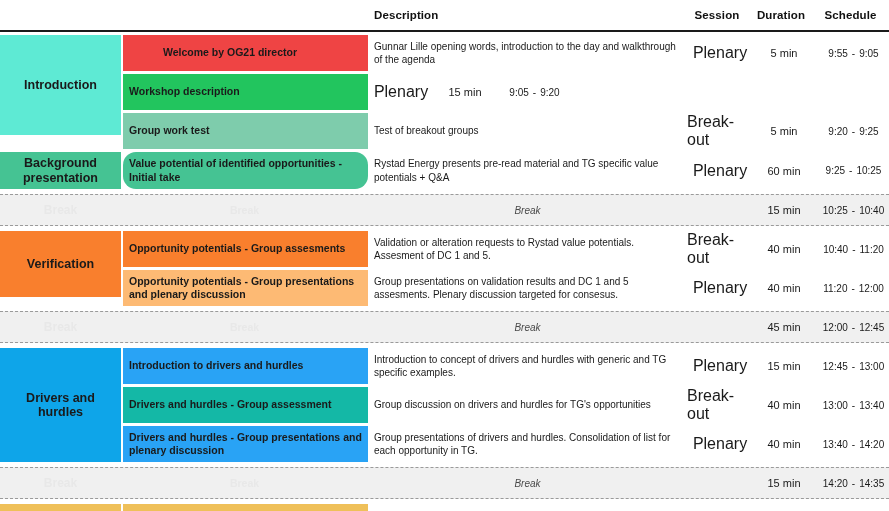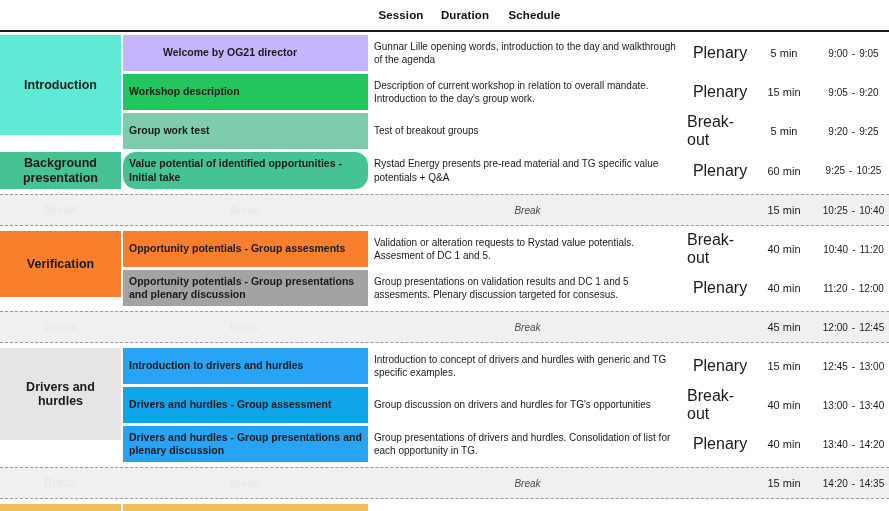--- a/index.html
+++ b/index.html
@@ -192,44 +192,44 @@
   .spacer-5 { height: 5px; }
 </style>
 </head>
 <body>
 
 <div class="agenda">
 
   <div class="header-row">
     <div class="hdr col-group"></div>
     <div class="hdr col-topic"></div>
+    <div class="hdr col-desc">Description</div>
     <div class="hdr col-session">Session</div>
     <div class="hdr col-dur">Duration</div>
     <div class="hdr col-sched">Schedule</div>
   </div>
   <div class="header-rule"></div>
 
   <div class="body-wrap" id="body-wrap">
       <div class="block">
         <div class="group-cell" style="background: #5eead4; height: 100px;">Introduction</div>
         <div class="rows-col">
           <div class="row" style="height: 36px;">
-            <div class="topic-cell" style="background: #c4b5fd; padding-left: 40px;">Welcome by OG21 director</div>
+            <div class="topic-cell" style="background: #ef4444; padding-left: 40px;">Welcome by OG21 director</div>
             <div class="desc-cell">Gunnar Lille opening words, introduction to the day and walkthrough of the agenda</div>
             <div class="session-cell">Plenary</div>
             <div class="dur-cell">5 min</div>
             <div class="sched-cell">
-              <span>9:00</span>
+              <span>9:55</span>
               <span class="sep">-</span>
               <span>9:05</span>
             </div>
           </div>
           <div class="row" style="height: 36px;">
             <div class="topic-cell" style="background: #22c55e;">Workshop description</div>
-            <div class="desc-cell">Description of current workshop in relation to overall mandate. Introduction to the day's group work.</div>
             <div class="session-cell">Plenary</div>
             <div class="dur-cell">15 min</div>
             <div class="sched-cell">
               <span>9:05</span>
               <span class="sep">-</span>
               <span>9:20</span>
             </div>
           </div>
           <div class="row" style="height: 36px;">
             <div class="topic-cell" style="background: rgb(126, 204, 172);">Group work test</div>
@@ -283,21 +283,21 @@
             <div class="desc-cell">Validation or alteration requests to Rystad value potentials. Assesment of DC 1 and 5.</div>
             <div class="session-cell">Break-out</div>
             <div class="dur-cell">40 min</div>
             <div class="sched-cell">
               <span>10:40</span>
               <span class="sep">-</span>
               <span>11:20</span>
             </div>
           </div>
           <div class="row" style="height: 36px;">
-            <div class="topic-cell" style="background: #a3a3a3;">Opportunity potentials - Group presentations and plenary discussion</div>
+            <div class="topic-cell" style="background: #fdba74;">Opportunity potentials - Group presentations and plenary discussion</div>
             <div class="desc-cell">Group presentations on validation results and DC 1 and 5 assesments. Plenary discussion targeted for consesus.</div>
             <div class="session-cell">Plenary</div>
             <div class="dur-cell">40 min</div>
             <div class="sched-cell">
               <span>11:20</span>
               <span class="sep">-</span>
               <span>12:00</span>
             </div>
           </div>
         </div>
@@ -310,35 +310,35 @@
         <div class="session-cell"></div>
         <div class="dur-cell">45 min</div>
         <div class="sched-cell">
           <span>12:00</span>
           <span class="sep">-</span>
           <span>12:45</span>
         </div>
       </div>
       <div class="spacer-5"></div>
       <div class="block">
-        <div class="group-cell" style="background: #e5e5e5; height: 92px;">Drivers and hurdles</div>
+        <div class="group-cell" style="background: #0ea5e9; height: 114px;">Drivers and hurdles</div>
         <div class="rows-col">
           <div class="row" style="height: 36px;">
             <div class="topic-cell" style="background: rgb(41, 163, 245);">Introduction to drivers and hurdles</div>
             <div class="desc-cell">Introduction to concept of drivers and hurdles with generic and TG specific examples.</div>
             <div class="session-cell">Plenary</div>
             <div class="dur-cell">15 min</div>
             <div class="sched-cell">
               <span>12:45</span>
               <span class="sep">-</span>
               <span>13:00</span>
             </div>
           </div>
           <div class="row" style="height: 36px;">
-            <div class="topic-cell" style="background: #0ea5e9;">Drivers and hurdles - Group assessment</div>
+            <div class="topic-cell" style="background: #14b8a6;">Drivers and hurdles - Group assessment</div>
             <div class="desc-cell">Group discussion on drivers and hurdles for TG's opportunities</div>
             <div class="session-cell">Break-out</div>
             <div class="dur-cell">40 min</div>
             <div class="sched-cell">
               <span>13:00</span>
               <span class="sep">-</span>
               <span>13:40</span>
             </div>
           </div>
           <div class="row" style="height: 36px;">

